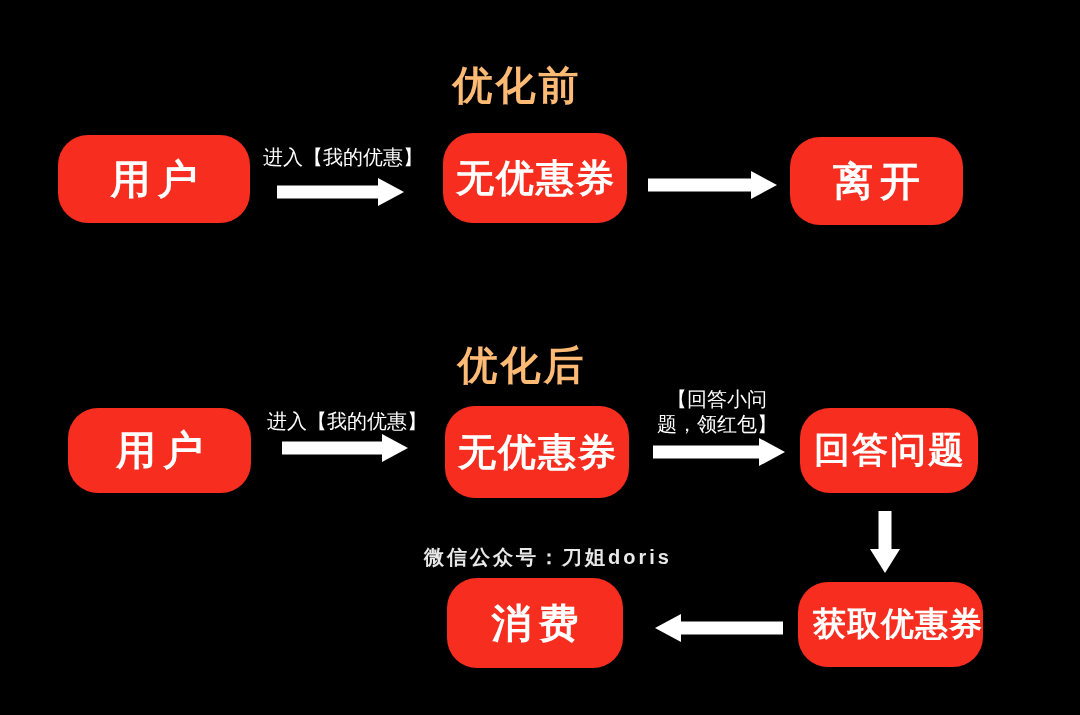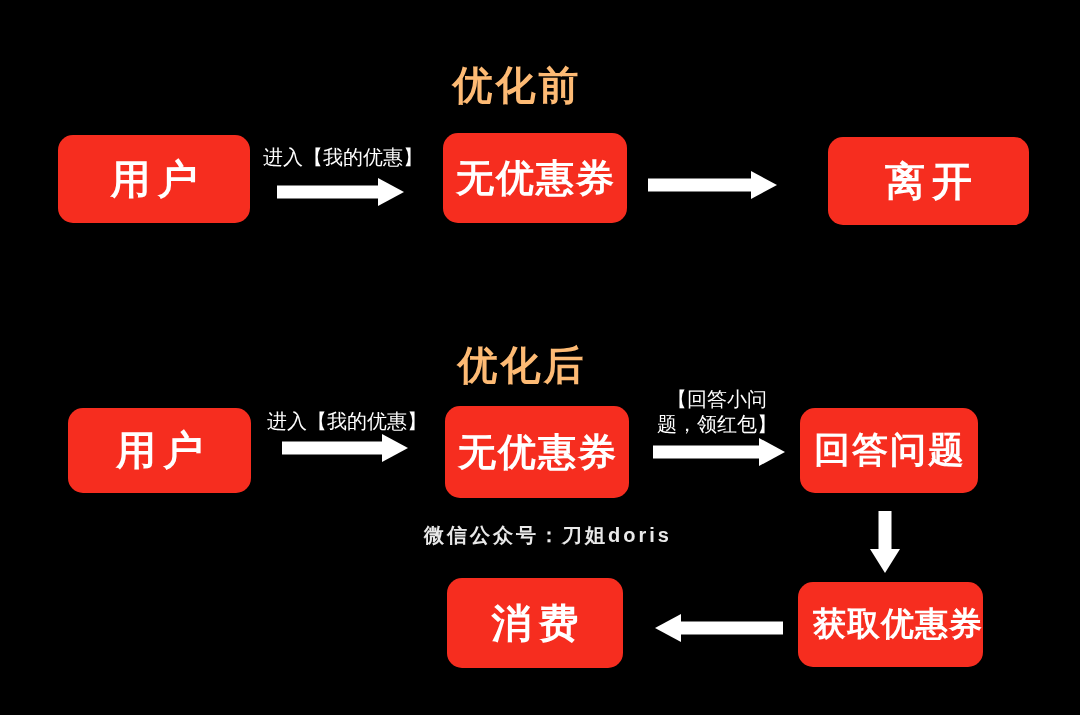--- a/index.html
+++ b/index.html
@@ -7,21 +7,21 @@
     width:1080px;height:715px;position:relative;overflow:hidden;
     background:#000;
     font-family:"Liberation Sans","DejaVu Sans",sans-serif;
   }
   .stage{position:absolute;inset:0;}
   .section-title{
     position:absolute;color:#fdba74;font-weight:bold;font-size:40px;
     letter-spacing:3px;white-space:nowrap;transform:translateX(-50%);
   }
   .flow-box{
-    position:absolute;background:#f62d1f;border-radius:15px;
+    position:absolute;background:#f62d1f;border-radius:30px;
     color:#fff;font-weight:bold;display:flex;align-items:center;justify-content:center;
     white-space:nowrap;
   }
   .fs40{font-size:40px;letter-spacing:7px;text-indent:7px;}
   .fs38{font-size:38px;letter-spacing:2px;text-indent:2px;}
   .fs36{font-size:36px;letter-spacing:2px;text-indent:2px;}
   .fs33{font-size:33px;letter-spacing:1px;justify-content:flex-end;}
   .edge-label{
     position:absolute;color:#fff;font-size:20px;line-height:25px;
     white-space:nowrap;text-align:center;transform:translateX(-50%);
@@ -80,21 +80,21 @@
 
   <div class="flow-box fs38" style="left:443px;top:133px;width:184px;height:90px;">
     <span>无优惠券</span>
   </div>
 
   <div class="arrow-r" style="left:648px;top:171px;width:129px;height:28px;">
     <div class="shaft"></div>
     <div class="head"></div>
   </div>
 
-  <div class="flow-box fs40" style="left:790px;top:137px;width:201px;height:88px;margin-left:38px;">
+  <div class="flow-box fs40" style="left:790px;top:137px;width:173px;height:88px;">
     <span>离开</span>
   </div>
 
   <div class="section-title" style="left:522px;top:338px;">优化后</div>
 
   <div class="flow-box fs40" style="left:68px;top:408px;width:183px;height:85px;">
     <span>用户</span>
   </div>
 
   <div class="edge-label" style="left:347px;top:409px;">进入【我的优惠】</div>
@@ -113,21 +113,21 @@
   </div>
   <div class="arrow-r" style="left:653px;top:438px;width:132px;height:28px;">
     <div class="shaft"></div>
     <div class="head"></div>
   </div>
 
   <div class="flow-box fs36" style="left:800px;top:408px;width:178px;height:85px;">
     <span>回答问题</span>
   </div>
 
-  <div class="watermark" style="left:424px;top:522px;">微信公众号：刀姐doris</div>
+  <div class="watermark" style="left:424px;top:544px;">微信公众号：刀姐doris</div>
 
   <div class="arrow-d" style="left:870px;top:511px;width:30px;height:62px;">
     <div class="shaft"></div>
     <div class="head"></div>
   </div>
 
   <div class="flow-box fs33" style="left:798px;top:582px;width:185px;height:85px;">
     <span>获取优惠券</span>
   </div>
 

